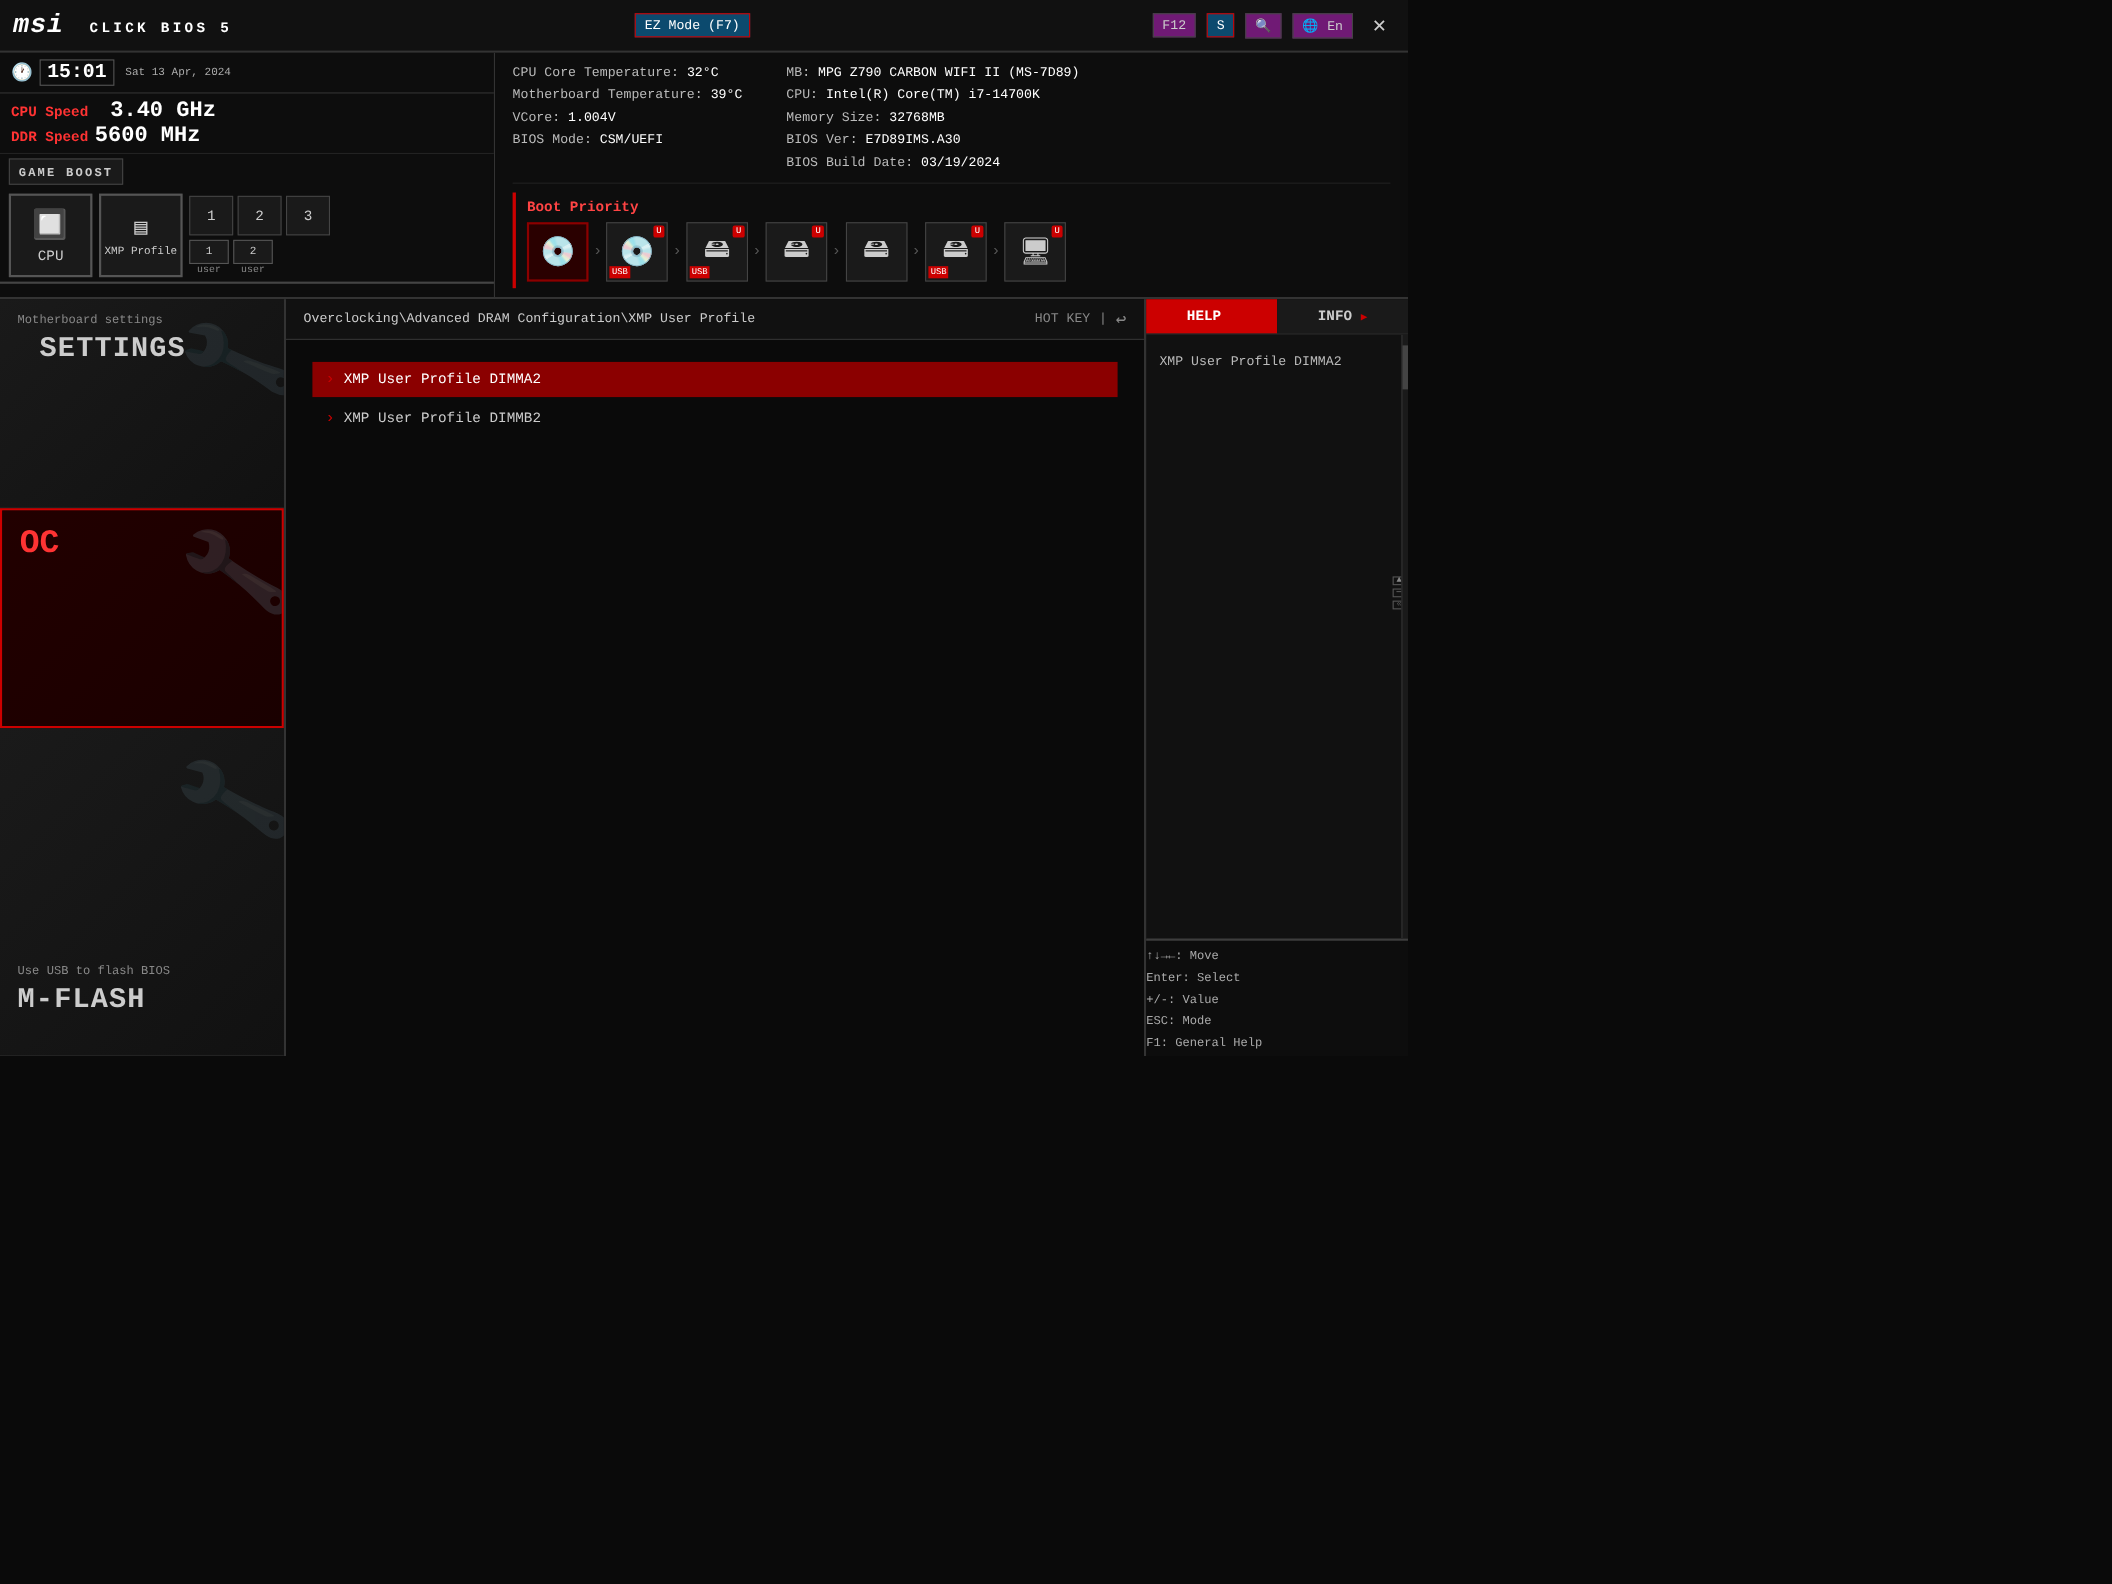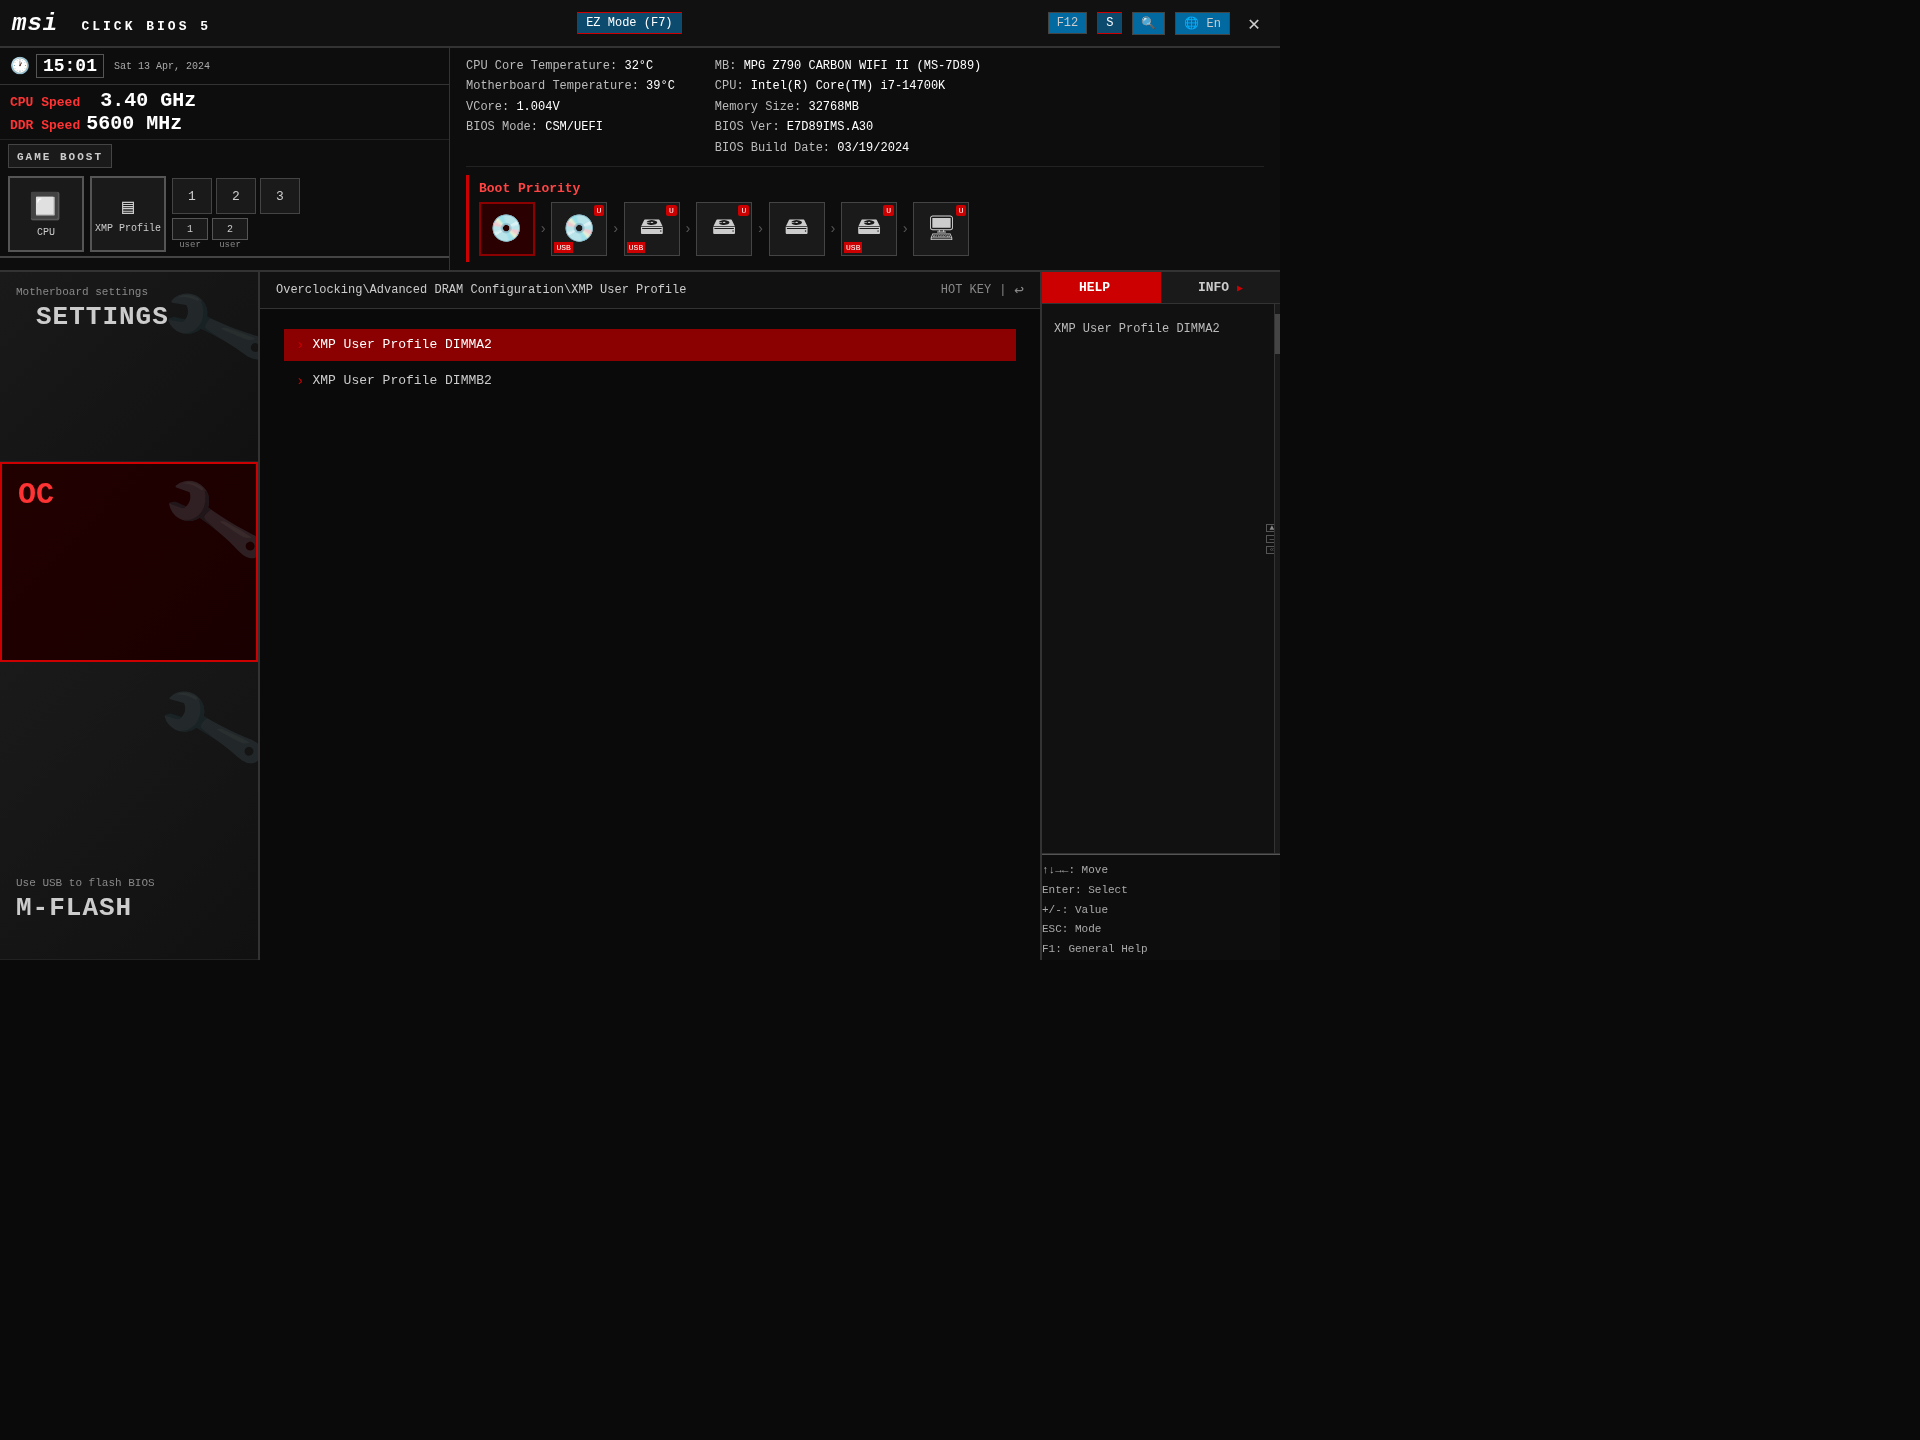--- a/index.html
+++ b/index.html
@@ -31,21 +31,21 @@
       font-style: italic;
       letter-spacing: 2px;
     }
     #msi-logo span { color: #fff; font-size: 14px; font-style: normal; letter-spacing: 3px; }
     #top-right-icons {
       display: flex;
       align-items: center;
       gap: 10px;
     }
     .top-icon-btn {
-      background: #0369a1;
+      background: #701a75;
       border: 1px solid #444;
       color: #ccc;
       padding: 3px 8px;
       font-size: 12px;
       cursor: pointer;
       font-family: 'Courier New', monospace;
     }
     .top-icon-btn.active { background: #0c4a6e; border-color: #c00; color: #fff; }
     #close-btn {
       background: transparent;
@@ -335,21 +335,21 @@
       </div>
 
       <div id="gameboost-section">
         <div style="background:#1a1a1a;border:1px solid #444;display:inline-block;padding:2px 8px;margin:4px 8px;">
           <span style="color:#ccc;font-size:11px;font-weight:bold;letter-spacing:2px;">GAME BOOST</span>
         </div>
         <div style="display:flex;align-items:center;padding:4px 8px;gap:6px;">
 
           <div style="display:flex;flex-direction:column;align-items:center;background:#1a1a1a;border:2px solid #555;width:76px;height:76px;justify-content:center;cursor:pointer;gap:4px;">
             <div style="font-size:26px;">🔲</div>
-            <div style="font-size:10px;color:#ccc;text-align:right;">CPU</div>
+            <div style="font-size:13px;color:#ccc;text-align:right;">CPU</div>
           </div>
 
           <div style="display:flex;flex-direction:column;align-items:center;background:#1a1a1a;border:2px solid #555;width:76px;height:76px;justify-content:center;cursor:pointer;gap:4px;">
             <div style="font-size:20px;">▤</div>
             <div style="font-size:10px;color:#ccc;text-align:center;">XMP Profile</div>
           </div>
 
           <div style="display:flex;flex-direction:column;gap:4px;">
             <div style="display:flex;gap:4px;">
               <button class="gb-btn">1</button>

